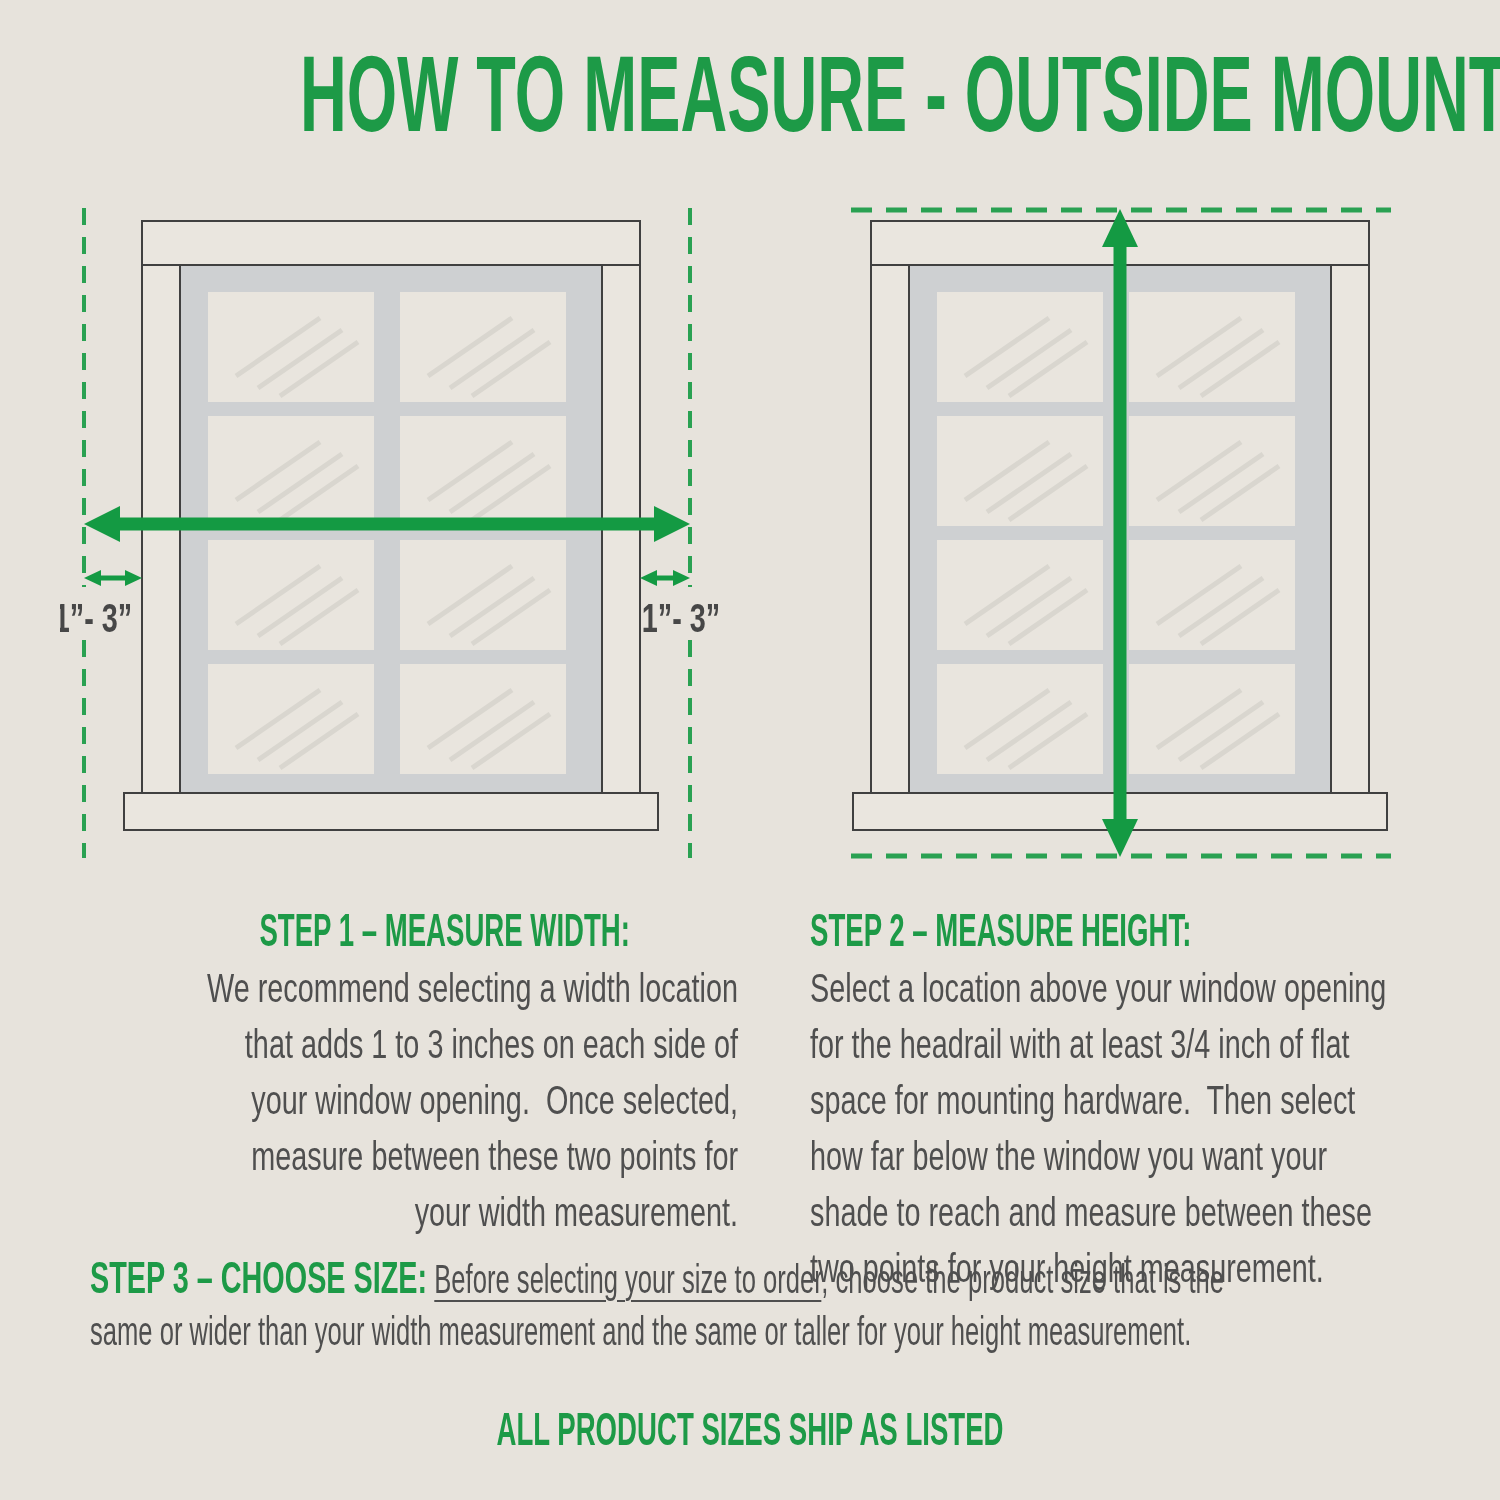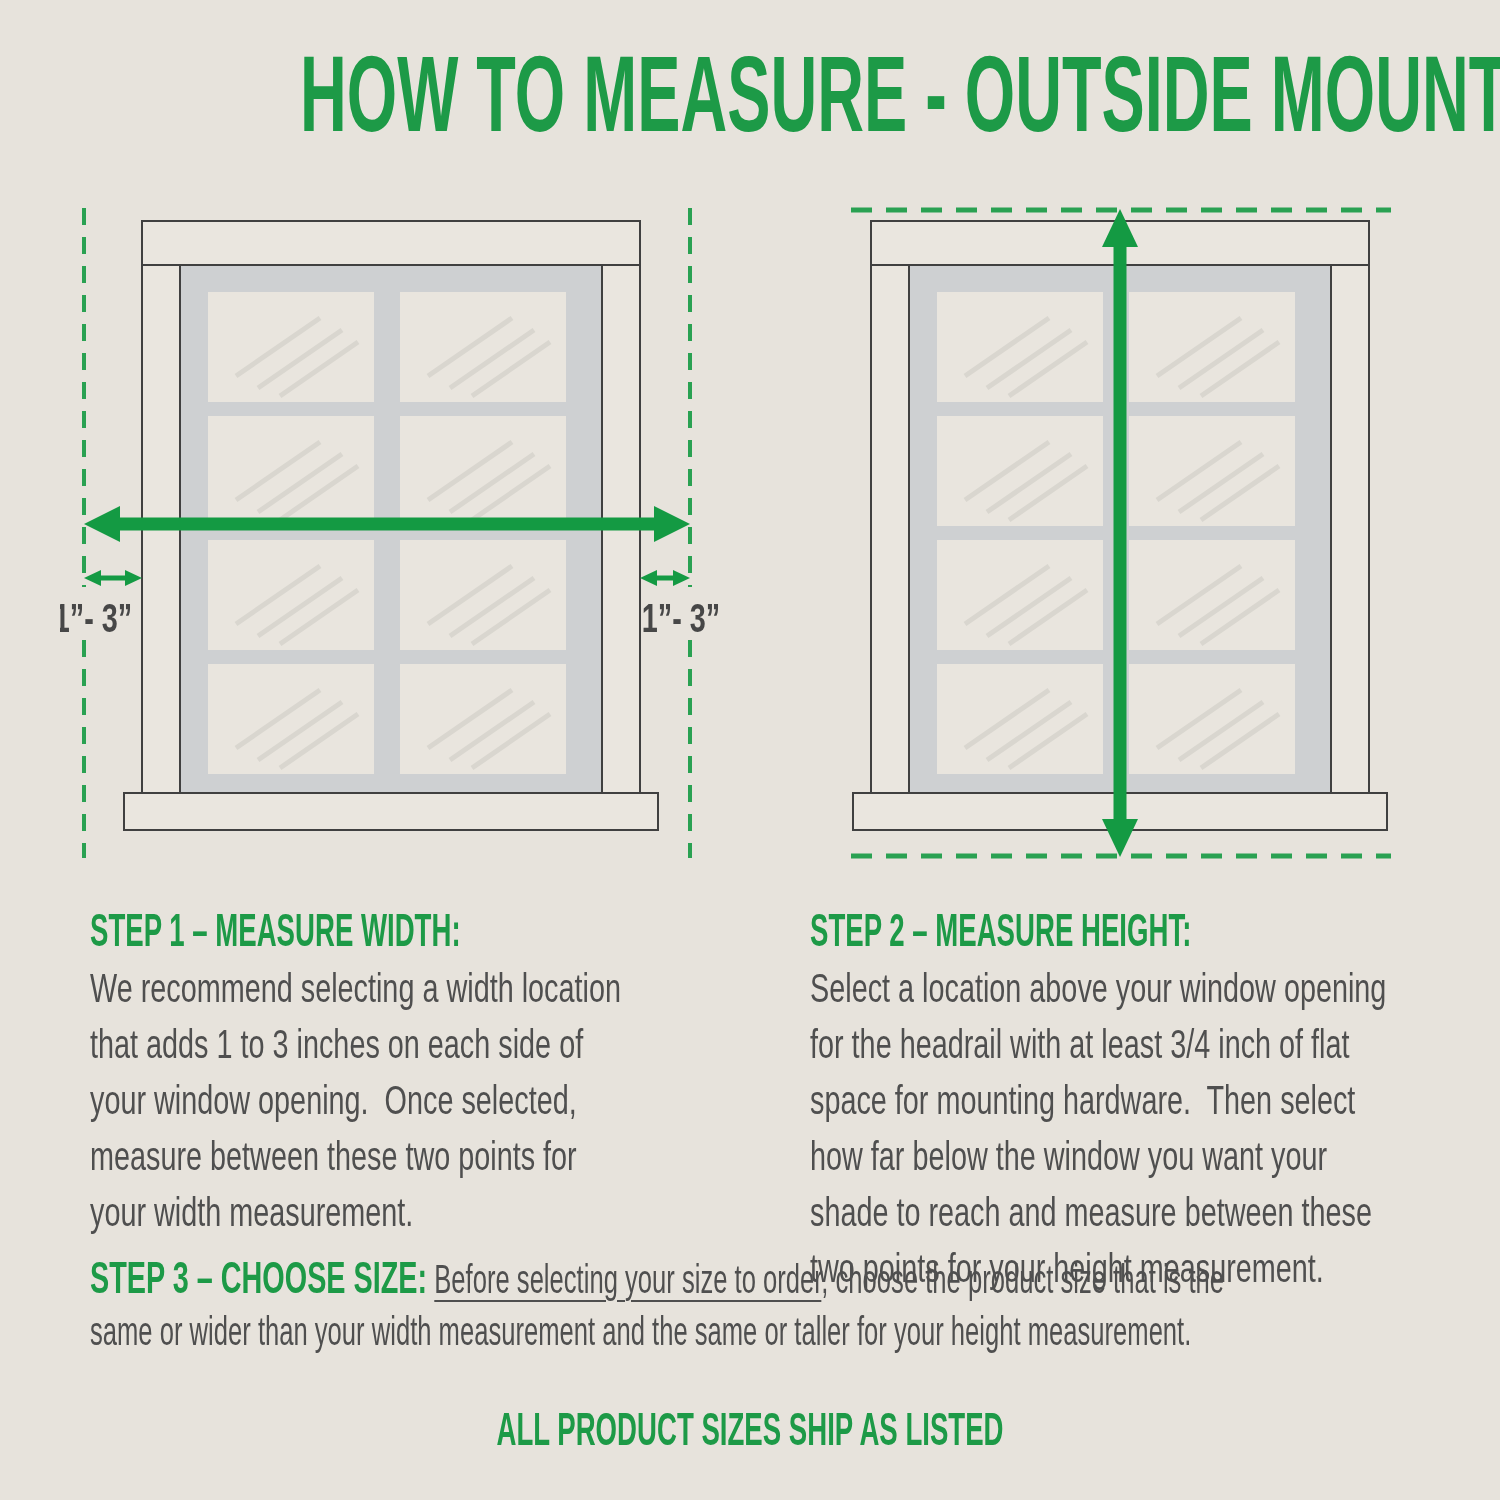--- a/index.html
+++ b/index.html
@@ -152,21 +152,21 @@
     <line class="dash-line-h" x1="791" y1="661" x2="1331" y2="661"></line>
     <use href="#window" x="811" y="26"></use>
     <g>
       <line class="arrow-shaft" x1="1060" y1="48" x2="1060" y2="628"></line>
       <polygon class="arrow-head" points="1060,14 1042,52 1078,52"></polygon>
       <polygon class="arrow-head" points="1060,662 1042,624 1078,624"></polygon>
     </g>
   </g>
 </svg>
 
-<div class="step" style="left:90px; top:906px;">
+<div class="step" style="left:90px; top:906px;text-align:right;">
   <div class="step-heading">STEP 1 – MEASURE WIDTH:</div>
   <div class="step-body">We recommend selecting a width location
 that adds 1 to 3 inches on each side of
 your window opening.  Once selected,
 measure between these two points for
 your width measurement.</div>
 </div>
 
 <div class="step" style="left:810px; top:906px;">
   <div class="step-heading">STEP 2 – MEASURE HEIGHT:</div>

